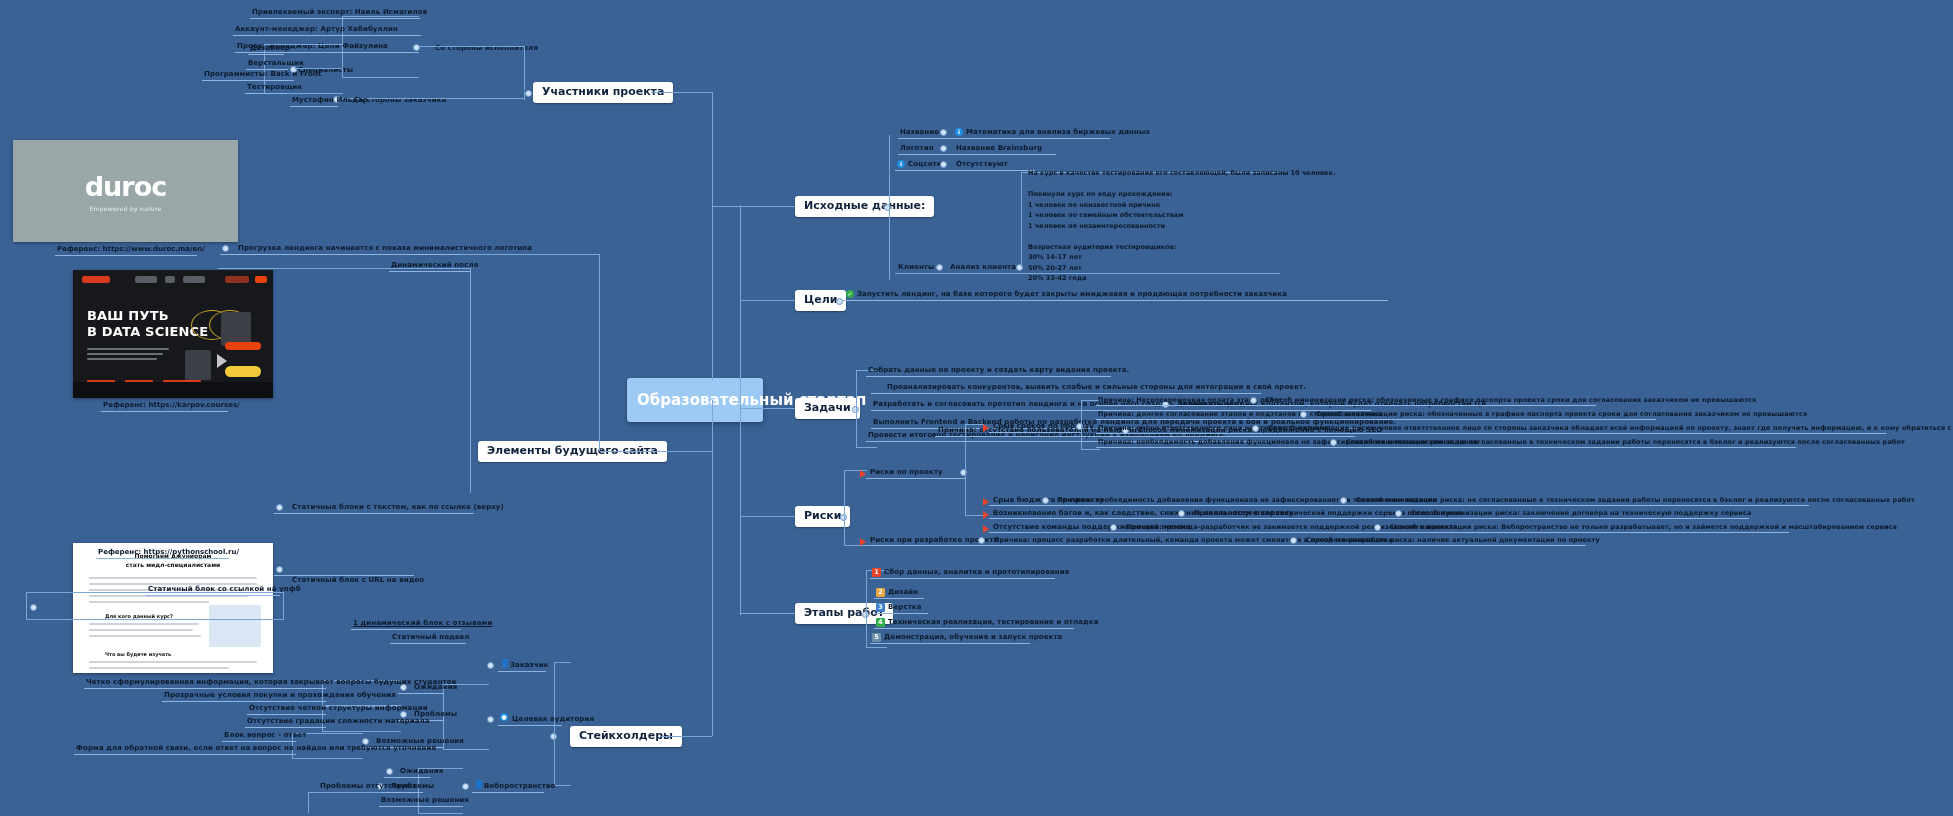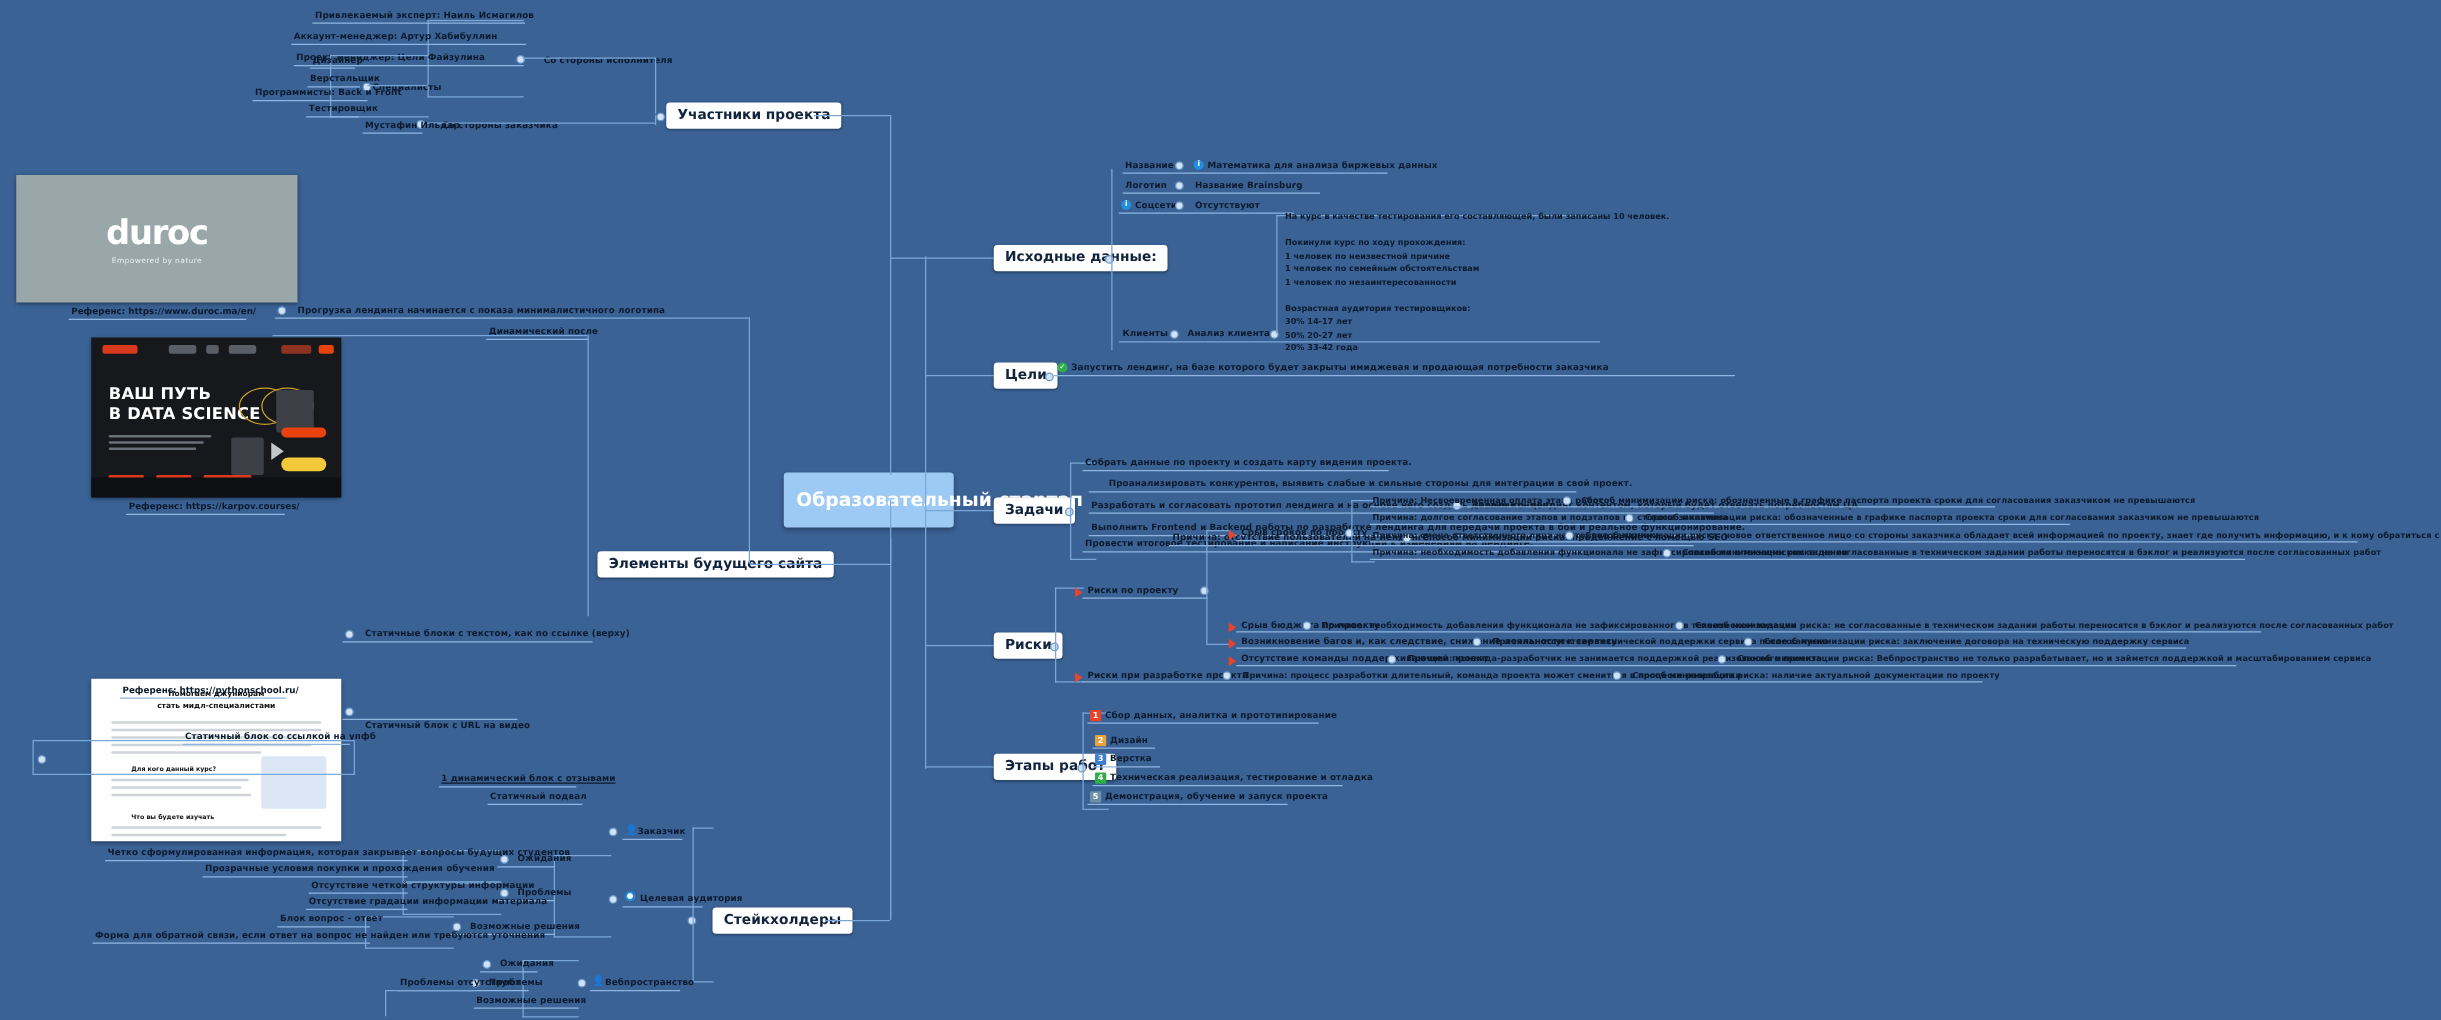--- a/index.html
+++ b/index.html
@@ -454,21 +454,21 @@
   <div class="ul" style="left:84px;top:688px;width:242px;"></div>
   <div class="leaf" style="left:164px;top:691px;">Прозрачные условия покупки и прохождения обучения</div>
   <div class="ul" style="left:162px;top:701px;width:164px;"></div>
 
   <div class="dot" style="left:400px;top:711px;"></div>
   <div class="leaf" style="left:414px;top:710px;">Проблемы</div>
   <div class="ul" style="left:398px;top:720px;width:46px;"></div>
   <div class="boxframe" style="left:322px;top:706px;width:78px;height:24px;border-right:none;"></div>
   <div class="leaf" style="left:249px;top:704px;">Отсутствие четкой структуры информации</div>
   <div class="ul" style="left:247px;top:714px;width:79px;"></div>
-  <div class="leaf" style="left:247px;top:717px;">Отсутствие градации информации материала</div>
+  <div class="leaf" style="left:247px;top:717px;">Отсутствие градации сложности материала</div>
   <div class="ul" style="left:245px;top:727px;width:81px;"></div>
 
   <div class="dot" style="left:362px;top:738px;"></div>
   <div class="leaf" style="left:376px;top:737px;">Возможные решения</div>
   <div class="ul" style="left:360px;top:747px;width:84px;"></div>
   <div class="boxframe" style="left:292px;top:733px;width:70px;height:24px;border-right:none;"></div>
   <div class="leaf" style="left:224px;top:731px;">Блок вопрос - ответ</div>
   <div class="ul" style="left:222px;top:741px;width:74px;"></div>
   <div class="leaf" style="left:76px;top:744px;">Форма для обратной связи, если ответ на вопрос не найден или требуются уточнения</div>
   <div class="ul" style="left:74px;top:754px;width:222px;"></div>

